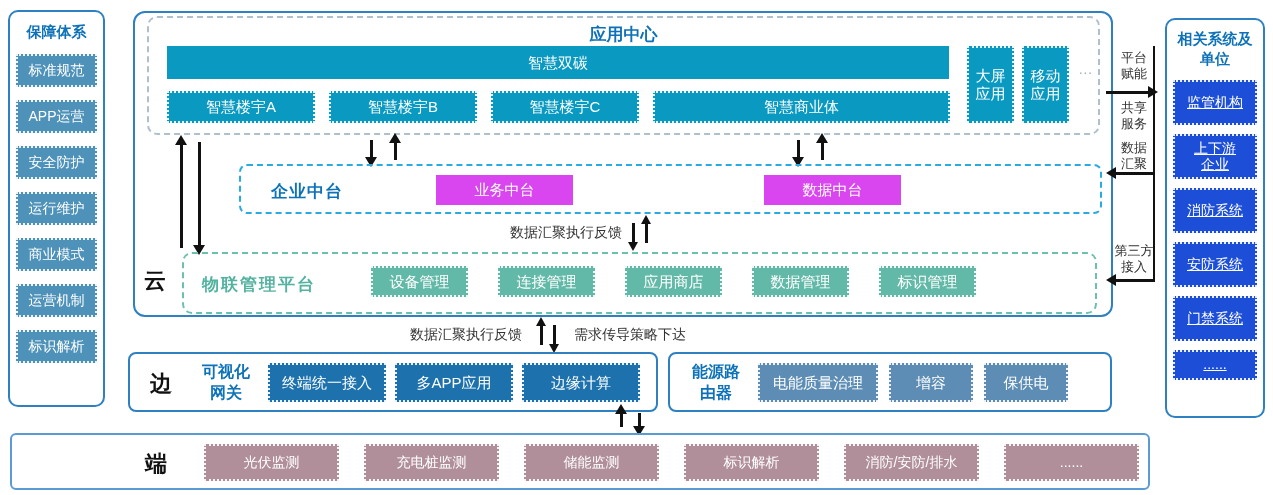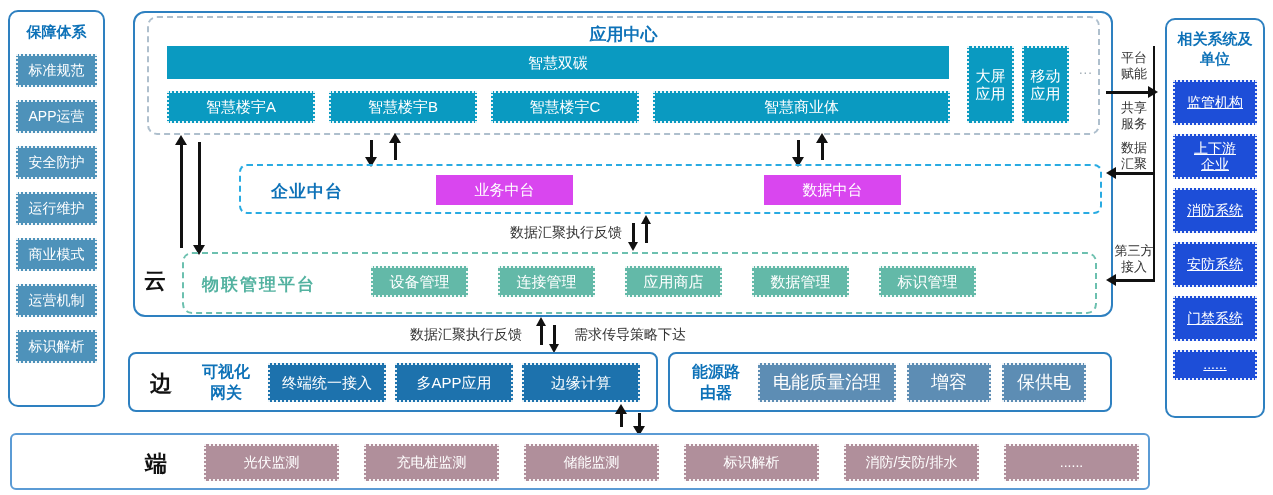--- a/index.html
+++ b/index.html
@@ -43,21 +43,21 @@
   .side-apps .sapp-box{width:47px;height:77px;font-size:15px;}
   .platforms{position:absolute;inset:0;}
   .platforms .p-box{position:absolute;top:9px;width:137px;height:30px;font-size:15px;}
   .platforms div.p-box:nth-of-type(1){left:195px;}
   .platforms div.p-box:nth-of-type(2){left:523px;}
   .cloud-modules{position:absolute;display:flex;gap:30px;}
   .cloud-modules .c-box{width:97px;height:31px;font-size:15px;}
   .gw-modules{position:absolute;display:flex;gap:9px;}
   .gw-modules .g-box{width:118px;height:39px;font-size:15px;}
   .rt-modules{position:absolute;display:flex;gap:11px;}
-  .rt-modules .rt-box{min-width:84px;height:39px;font-size:18px;padding:0 13px;}
+  .rt-modules .rt-box{min-width:84px;height:39px;font-size:15px;padding:0 13px;}
   .term-row{position:absolute;display:flex;gap:25px;}
   .term-row .t-box{width:135px;height:37px;font-size:14px;}
 
   
   .arrow-v{position:absolute;width:3px;background:#111;}
   .arrow-v.up::before{content:"";position:absolute;top:-9px;left:-5px;
       border-left:6px solid transparent;border-right:6px solid transparent;border-bottom:10px solid #111;}
   .arrow-v.down::after{content:"";position:absolute;bottom:-9px;left:-5px;
       border-left:6px solid transparent;border-right:6px solid transparent;border-top:10px solid #111;}
   .arrow-h{position:absolute;height:3px;background:#111;}

